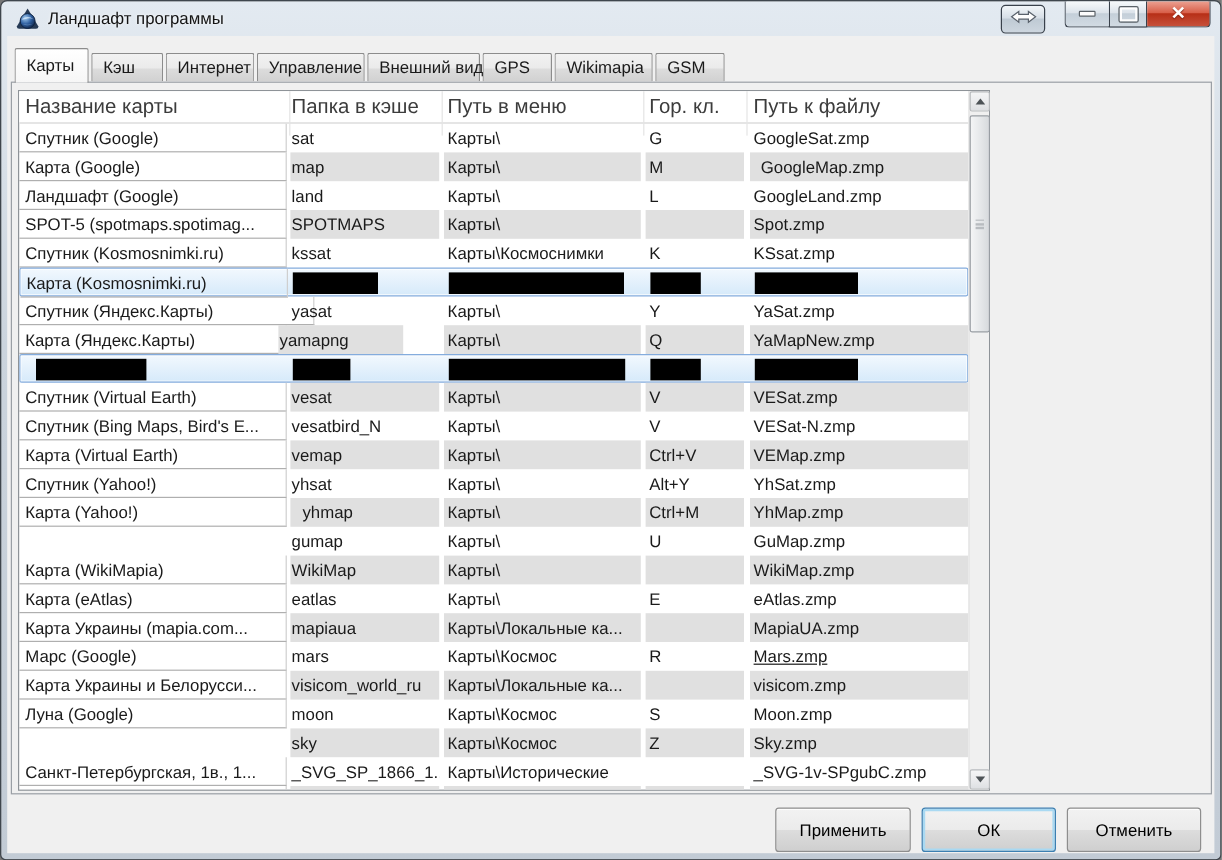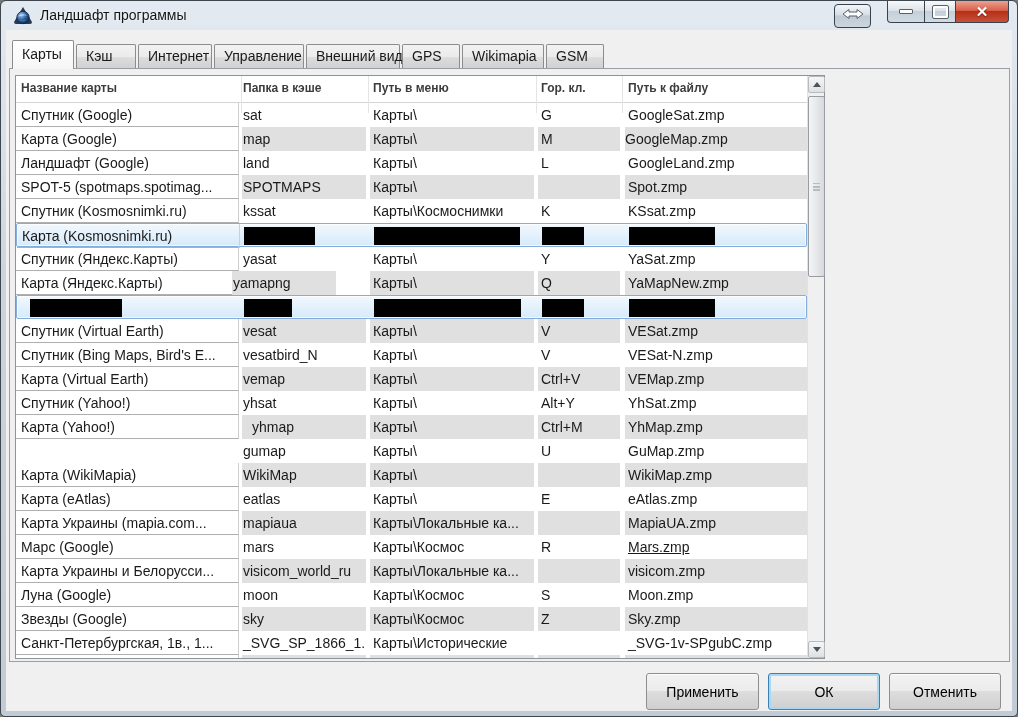--- a/index.html
+++ b/index.html
@@ -36,22 +36,22 @@
   .tab.active{height:29px;margin-bottom:0;background:linear-gradient(#FFFFFF,#F6F6F6);
     line-height:26px;z-index:5;position:relative;}
   
   .tabpanel{position:absolute;left:8px;top:67px;width:1001px;height:594px;box-sizing:border-box;
     border:1px solid #9A9FA5;background:#F0F0F0;z-index:1;}
   
   .listview{position:absolute;left:14px;top:74px;width:810px;height:584px;box-sizing:border-box;
     border:1px solid #8E9398;background:#FFF;z-index:2;}
   .lv-header{position:absolute;left:0;top:0;width:791px;height:26px;background:#FFF;
     border-bottom:1px solid #D5D5D5;}
-  .hcell{position:absolute;top:0;height:37px;line-height:25px;font-size:12px;color:#3C3C3C;
-    border-right:1px solid #E4E4E4;box-sizing:border-box;white-space:nowrap;overflow:hidden;cursor:default;font-weight:bold;}
+  .hcell{position:absolute;top:0;height:37px;line-height:25px;font-size:17px;color:#3C3C3C;
+    border-right:1px solid #E4E4E4;box-sizing:border-box;white-space:nowrap;overflow:hidden;cursor:default;}
   .lv-rows{position:absolute;left:0;top:27px;width:791px;height:555px;overflow:hidden;}
   .row{position:relative;width:791px;height:24px;box-sizing:border-box;}
   .cell{position:absolute;top:0;height:24px;line-height:24px;font-size:14px;color:#1A1A1A;
     white-space:nowrap;overflow:hidden;box-sizing:border-box;}
   .row .c0{border-bottom:1px solid #AFAFAF;border-right:1px solid #CFCFCF;}
   .row.alt .cbg{background:var(--alt_row,#E0E0E0);}
   .row.selected{border:1px solid var(--selection_border,#84ACDD);border-radius:2px;
     background:linear-gradient(var(--selection_fill_top,#F2F8FE),var(--selection_fill_bottom,#D6EAFA));
     box-shadow:inset 0 0 0 1px rgba(255,255,255,.65);}
   .redact{position:absolute;top:3px;height:18px;background:var(--redaction,#000);}
@@ -153,21 +153,21 @@
           <div class="cell cbg" style="left: 226px; width: 124px; padding-left: 1px;">sat</div>
           <div class="cell cbg" style="left: 354px; width: 164px; padding-left: 3px;">Карты\</div>
           <div class="cell cbg" style="left: 522px; width: 82px; padding-left: 3px;">G</div>
           <div class="cell cbg" style="left: 609px; width: 182px; padding-left: 3px;">GoogleSat.zmp</div>
         </div>
         <div class="row alt">
           <div class="cell c0" style="left: 0px; width: 223px; padding-left: 5px;">Карта (Google)</div>
           <div class="cell cbg" style="left: 226px; width: 124px; padding-left: 1px;">map</div>
           <div class="cell cbg" style="left: 354px; width: 164px; padding-left: 3px;">Карты\</div>
           <div class="cell cbg" style="left: 522px; width: 82px; padding-left: 3px;">M</div>
-          <div class="cell cbg" style="left: 609px; width: 182px; padding-left: 0;">GoogleMap.zmp</div>
+          <div class="cell cbg" style="left: 609px; width: 182px; padding-left: 9px;">GoogleMap.zmp</div>
         </div>
         <div class="row">
           <div class="cell c0" style="left: 0px; width: 223px; padding-left: 5px;">Ландшафт (Google)</div>
           <div class="cell cbg" style="left: 226px; width: 124px; padding-left: 1px;">land</div>
           <div class="cell cbg" style="left: 354px; width: 164px; padding-left: 3px;">Карты\</div>
           <div class="cell cbg" style="left: 522px; width: 82px; padding-left: 3px;">L</div>
           <div class="cell cbg" style="left: 609px; width: 182px; padding-left: 3px;">GoogleLand.zmp</div>
         </div>
         <div class="row alt">
           <div class="cell c0" style="left: 0px; width: 223px; padding-left: 5px;">SPOT-5 (spotmaps.spotimag...</div>
@@ -184,21 +184,21 @@
           <div class="cell cbg" style="left: 609px; width: 182px; padding-left: 3px;">KSsat.zmp</div>
         </div>
         <div class="row selected">
           <div class="cell c0" style="left: 0px; width: 223px; padding-left: 5px;">Карта (Kosmosnimki.ru)</div>
           <div class="redact" style="left: 227px; width: 71px;"></div>
           <div class="redact" style="left: 357px; width: 146px;"></div>
           <div class="redact" style="left: 525px; width: 42px;"></div>
           <div class="redact" style="left: 612px; width: 86px;"></div>
         </div>
         <div class="row">
-          <div class="cell c0" style="left: 0px; width: 223px; padding-left: 5px;">Спутник (Яндекс.Карты)</div>
+          <div class="cell c0" style="left: 0px; width: 246px; padding-left: 5px;">Спутник (Яндекс.Карты)</div>
           <div class="cell cbg" style="left: 226px; width: 124px; padding-left: 1px;">yasat</div>
           <div class="cell cbg" style="left: 354px; width: 164px; padding-left: 3px;">Карты\</div>
           <div class="cell cbg" style="left: 522px; width: 82px; padding-left: 3px;">Y</div>
           <div class="cell cbg" style="left: 609px; width: 182px; padding-left: 3px;">YaSat.zmp</div>
         </div>
         <div class="row alt">
           <div class="cell c0" style="left: 0px; width: 223px; padding-left: 5px;">Карта (Яндекс.Карты)</div>
           <div class="cell cbg" style="left: 216px; width: 104px; padding-left: 1px;">yamapng</div>
           <div class="cell cbg" style="left: 354px; width: 164px; padding-left: 3px;">Карты\</div>
           <div class="cell cbg" style="left: 522px; width: 82px; padding-left: 3px;">Q</div>
@@ -288,21 +288,20 @@
           <div class="cell cbg" style="left: 609px; width: 182px; padding-left: 3px;">visicom.zmp</div>
         </div>
         <div class="row">
           <div class="cell c0" style="left: 0px; width: 223px; padding-left: 5px;">Луна (Google)</div>
           <div class="cell cbg" style="left: 226px; width: 124px; padding-left: 1px;">moon</div>
           <div class="cell cbg" style="left: 354px; width: 164px; padding-left: 3px;">Карты\Космос</div>
           <div class="cell cbg" style="left: 522px; width: 82px; padding-left: 3px;">S</div>
           <div class="cell cbg" style="left: 609px; width: 182px; padding-left: 3px;">Moon.zmp</div>
         </div>
         <div class="row alt">
-          <div class="cell c0" style="left: 0px; width: 223px; padding-left: 5px;">Звезды (Google)</div>
           <div class="cell cbg" style="left: 226px; width: 124px; padding-left: 1px;">sky</div>
           <div class="cell cbg" style="left: 354px; width: 164px; padding-left: 3px;">Карты\Космос</div>
           <div class="cell cbg" style="left: 522px; width: 82px; padding-left: 3px;">Z</div>
           <div class="cell cbg" style="left: 609px; width: 182px; padding-left: 3px;">Sky.zmp</div>
         </div>
         <div class="row">
           <div class="cell c0" style="left: 0px; width: 223px; padding-left: 5px;">Санкт-Петербургская, 1в., 1...</div>
           <div class="cell cbg" style="left: 226px; width: 124px; padding-left: 1px;">_SVG_SP_1866_1...</div>
           <div class="cell cbg" style="left: 354px; width: 164px; padding-left: 3px;">Карты\Исторические</div>
           <div class="cell cbg" style="left: 522px; width: 82px; padding-left: 3px;"></div>

